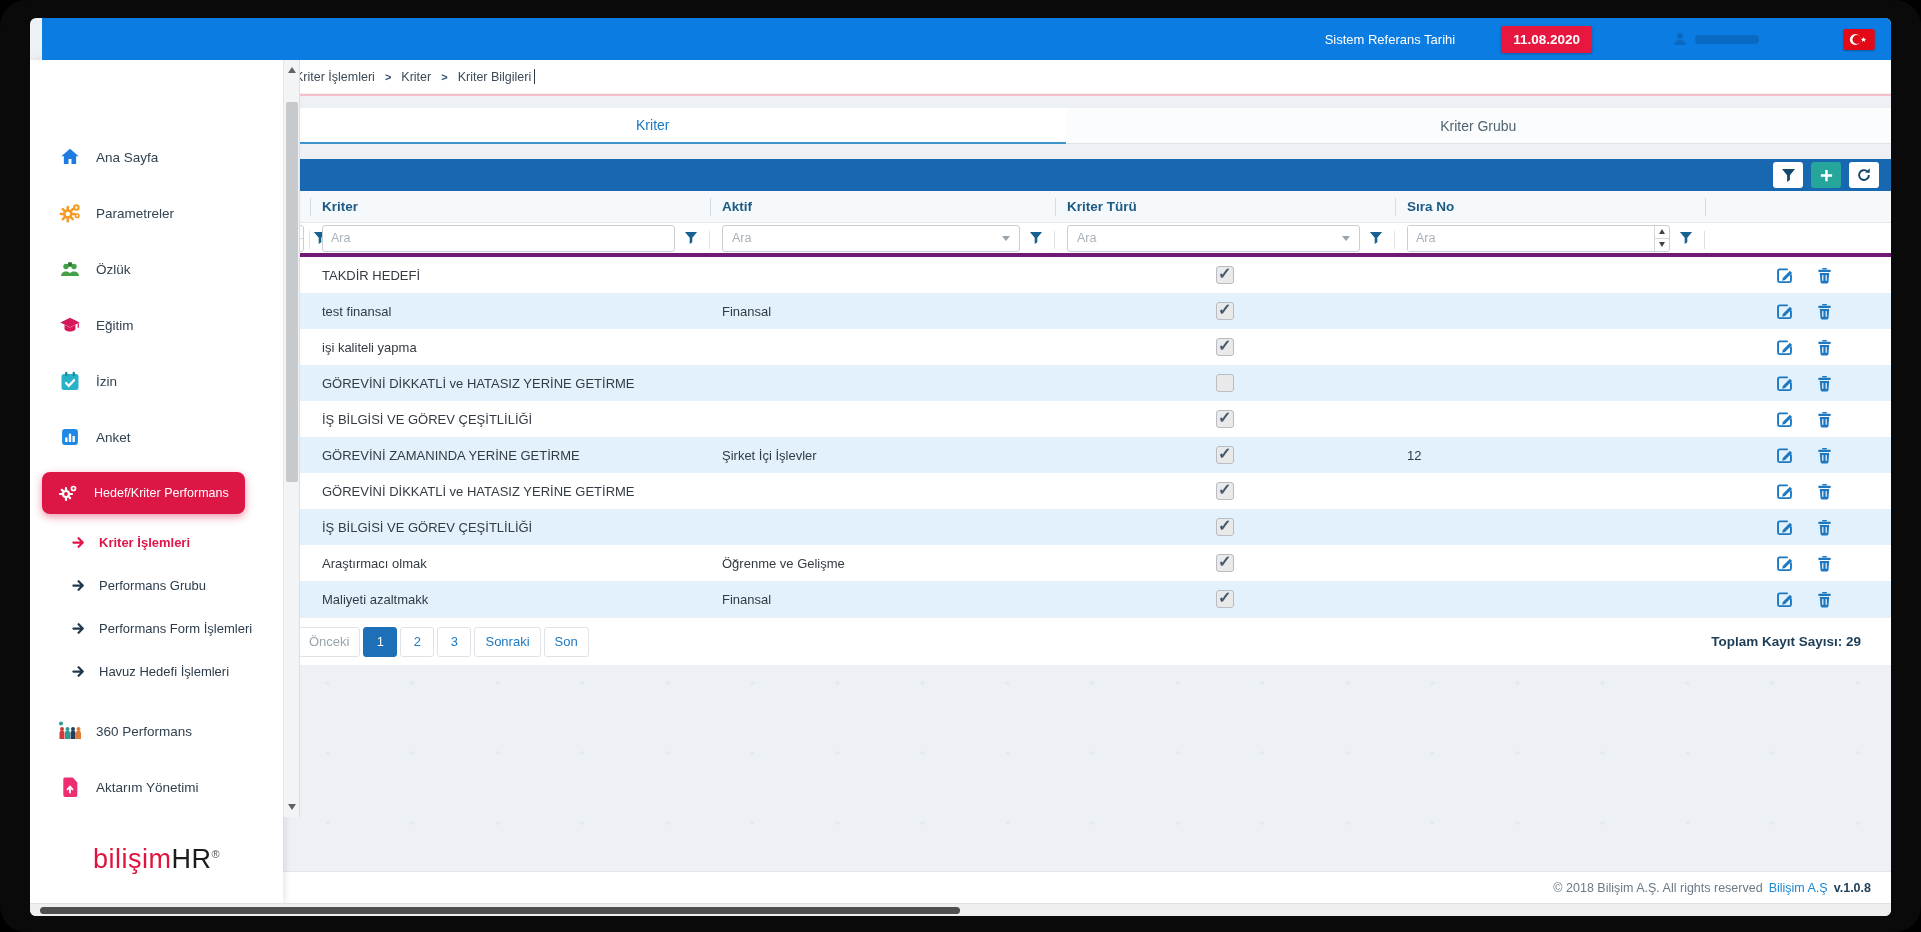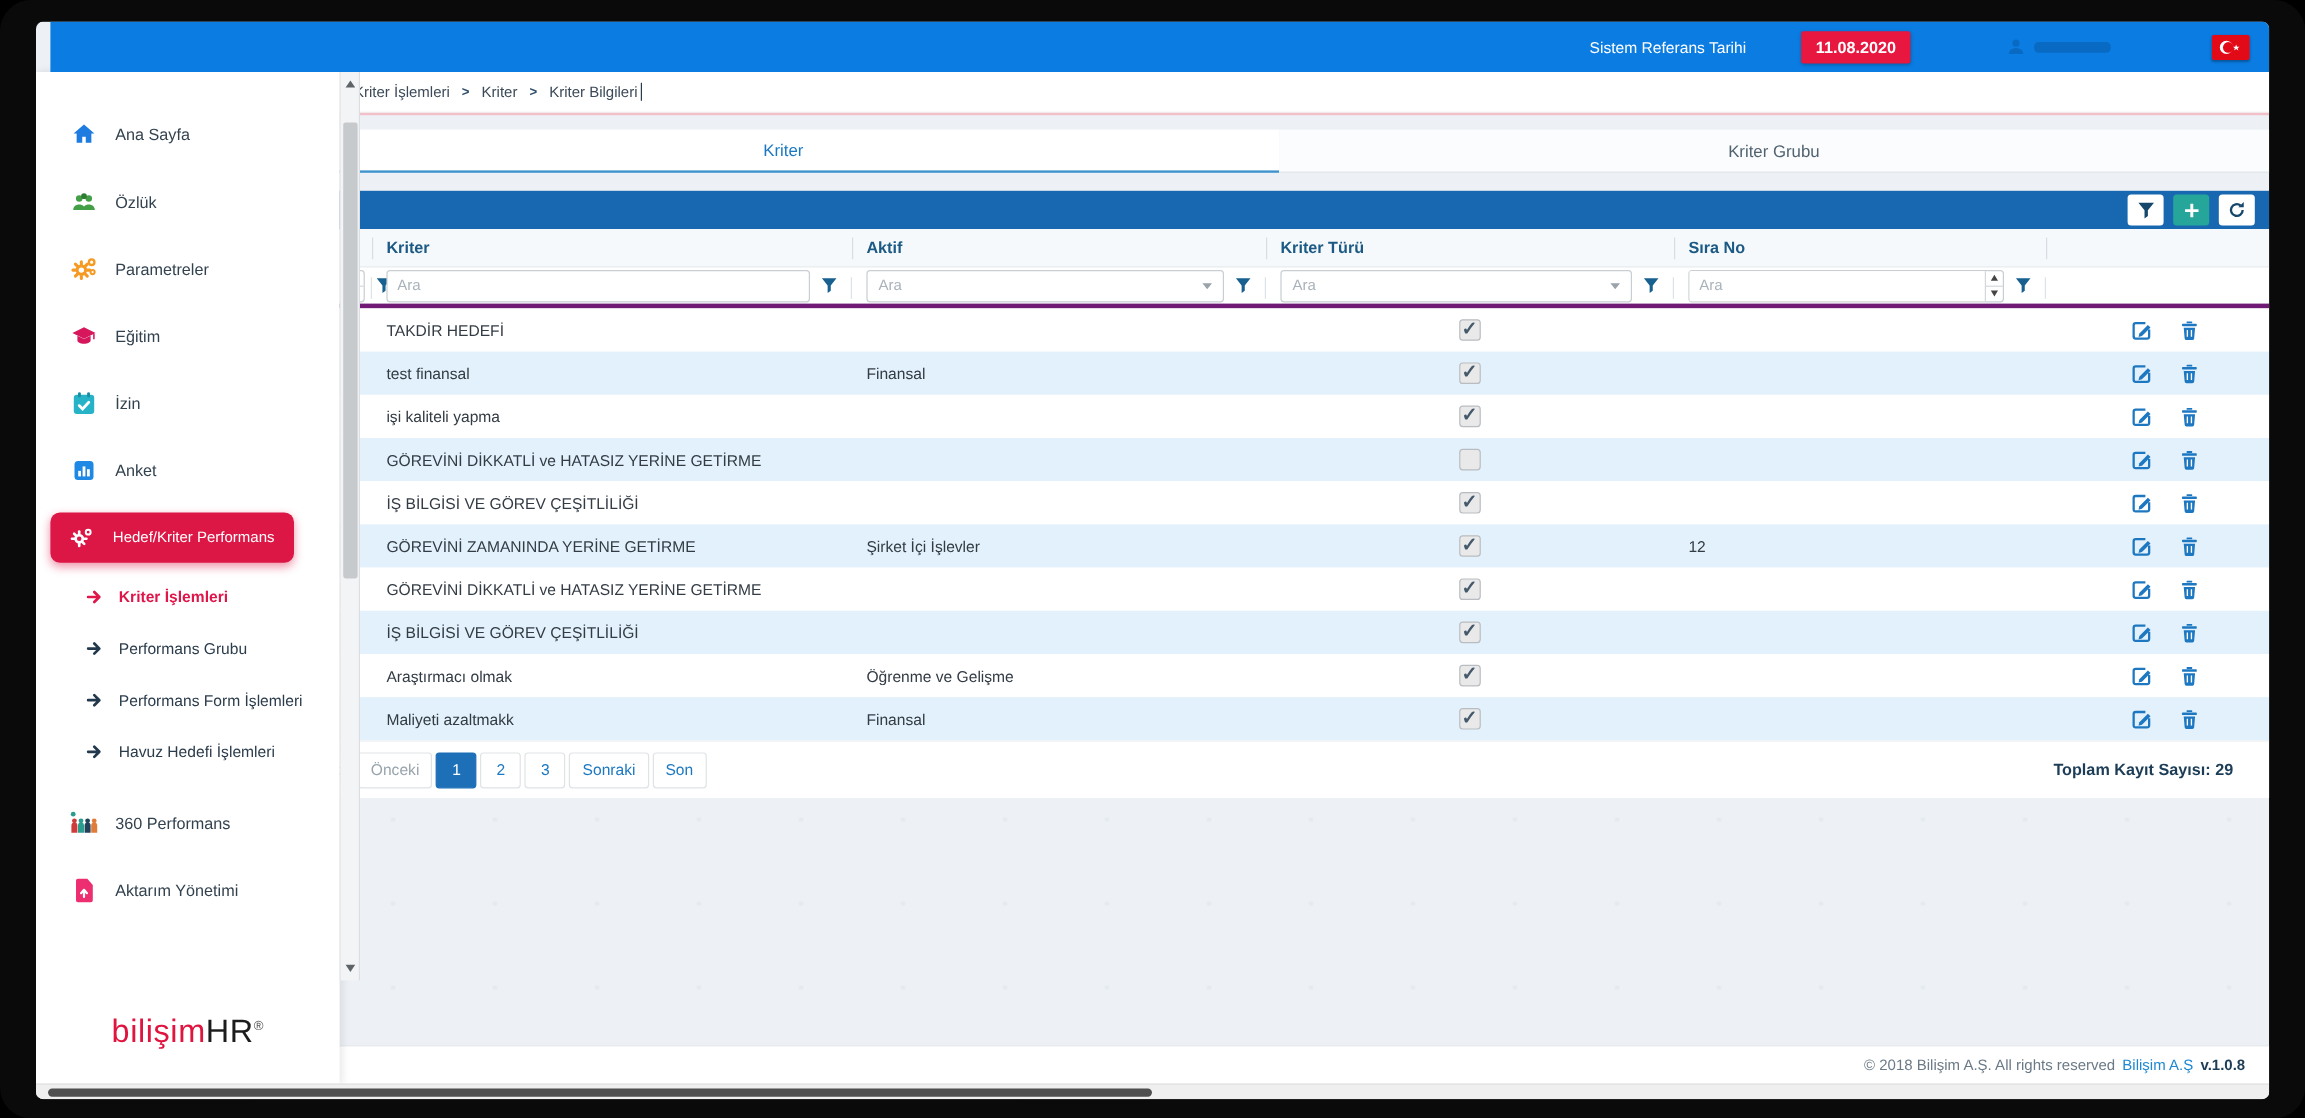--- a/index.html
+++ b/index.html
@@ -11,21 +11,21 @@
   
   .topbar { position:absolute; left:12px; top:0; right:0; height:42px; background:#0b7ce2; display:flex; align-items:center; justify-content:flex-end; z-index:20;gap:32px; }
   .sysref-label { color:#fff; font-size:13px; margin-right:14px; }
   .date-badge { background:#e8173f; color:#fff; font-size:13.5px; font-weight:bold; padding:6px 12px; border-radius:2px; box-shadow:0 1px 3px rgba(0,0,0,.25); cursor:pointer; }
   .user-blob { display:flex; align-items:center; gap:7px; margin-left:48px; opacity:.28; }
   .user-blob .bar { width:64px; height:9px; border-radius:4px; background:#063e74; }
   .flag { margin-left:52px; margin-right:16px; cursor:pointer; box-shadow:0 1px 2px rgba(0,0,0,.3); border-radius:2px; display:flex; }
 
   
   .sidebar { position:absolute; left:0; top:42px; width:253px; bottom:13px; background:#fff; z-index:10; box-shadow:2px 0 7px rgba(0,0,0,.10); }
-  .menu { padding-top:24px; }
+  .menu { padding-top:24px;margin-top:45px; }
   .menu-item { height:56px; display:flex; align-items:center; padding-left:28px; cursor:pointer; color:#33424f; font-size:13.5px; }
   .menu-item .mi-icon { width:24px; height:24px; margin-right:14px; flex:0 0 24px; display:flex; align-items:center; justify-content:center; }
   .menu-item.active { height:42px; margin:7px 38px 7px 12px; padding-left:14px; background:#dc1745; border-radius:8px; color:#fff; font-size:12.5px; font-weight:normal; box-shadow:0 3px 8px rgba(220,23,69,.45); }
   .submenu-item { height:43px; display:flex; align-items:center; padding-left:42px; cursor:pointer; color:#2b3c4b; font-size:13px; }
   .submenu-item .arrow { width:16px; height:16px; margin-right:11px; color:#22384c; }
   .submenu-item.active { color:#e0164a; font-weight:bold; }
   .submenu-item.active .arrow { color:#e0164a; }
   .menu-item.grp { margin-top:10px; }
   .logo { position:absolute; bottom:28px; left:0; width:100%; text-align:center; font-weight:normal; font-size:27px; letter-spacing:.5px; }
   .logo .p1 { color:#e0153f; } .logo .p2 { color:#1c1c1c; } .logo sup { font-size:11px; color:#555; }
@@ -529,49 +529,49 @@
         <div class="menu-item">
           <span class="mi-icon">
               <svg width="22" height="22" viewBox="0 0 24 24">
                 <path d="M12 3 2.5 11.2h2.8v8.3h5.1v-5.3h3.2v5.3h5.1v-8.3h2.8z" fill="#1e7ce0"></path>
               </svg>
             </span>
           <span>Ana Sayfa</span>
         </div>
         <div class="menu-item">
           <span class="mi-icon">
-              <svg width="22" height="22" viewBox="0 0 22 22">
-                <circle cx="7" cy="8.5" r="2.7" fill="#43a047"></circle>
-                <circle cx="15" cy="8.5" r="2.7" fill="#43a047"></circle>
-                <circle cx="11" cy="6.5" r="2.4" fill="#2e7d32"></circle>
-                <path d="M2 18c0-2.7 2.2-4.5 5-4.5s5 1.8 5 4.5z" fill="#43a047"></path>
-                <path d="M10 18c0-2.7 2.2-4.5 5-4.5s5 1.8 5 4.5z" fill="#43a047"></path>
-              </svg>
-            </span>
-          <span>Özlük</span>
-        </div>
-        <div class="menu-item">
-          <span class="mi-icon">
               <svg width="22" height="22" viewBox="0 0 20 20">
                 <g stroke="#f59a23" stroke-width="2.3" stroke-linecap="round">
                   <circle cx="8" cy="11" r="3.2" fill="none"></circle>
                   <line x1="8" y1="4.6" x2="8" y2="6.6"></line>
                   <line x1="8" y1="15.4" x2="8" y2="17.4"></line>
                   <line x1="1.6" y1="11" x2="3.6" y2="11"></line>
                   <line x1="12.4" y1="11" x2="14.4" y2="11"></line>
                   <line x1="3.5" y1="6.5" x2="5" y2="8"></line>
                   <line x1="11" y1="14" x2="12.5" y2="15.5"></line>
                   <line x1="3.5" y1="15.5" x2="5" y2="14"></line>
                   <line x1="11" y1="8" x2="12.5" y2="6.5"></line>
                 </g>
                 <circle cx="15.8" cy="5" r="2.1" fill="none" stroke="#f59a23" stroke-width="1.8"></circle>
                 <circle cx="16.5" cy="12.5" r="1.6" fill="none" stroke="#f59a23" stroke-width="1.5"></circle>
               </svg>
             </span>
           <span>Parametreler</span>
+        </div>
+        <div class="menu-item">
+          <span class="mi-icon">
+              <svg width="22" height="22" viewBox="0 0 22 22">
+                <circle cx="7" cy="8.5" r="2.7" fill="#43a047"></circle>
+                <circle cx="15" cy="8.5" r="2.7" fill="#43a047"></circle>
+                <circle cx="11" cy="6.5" r="2.4" fill="#2e7d32"></circle>
+                <path d="M2 18c0-2.7 2.2-4.5 5-4.5s5 1.8 5 4.5z" fill="#43a047"></path>
+                <path d="M10 18c0-2.7 2.2-4.5 5-4.5s5 1.8 5 4.5z" fill="#43a047"></path>
+              </svg>
+            </span>
+          <span>Özlük</span>
         </div>
         <div class="menu-item">
           <span class="mi-icon">
               <svg width="22" height="22" viewBox="0 0 24 22">
                 <path d="M12 3 1.5 8.2 12 13.4l10.5-5.2z" fill="#d6175c"></path>
                 <path d="M6 10.8v4.2c0 1.7 2.7 3 6 3s6-1.3 6-3v-4.2l-6 3z" fill="#d6175c"></path>
                 <path d="M21 9v5" stroke="#d6175c" stroke-width="1.4"></path>
               </svg>
             </span>
           <span>Eğitim</span>

